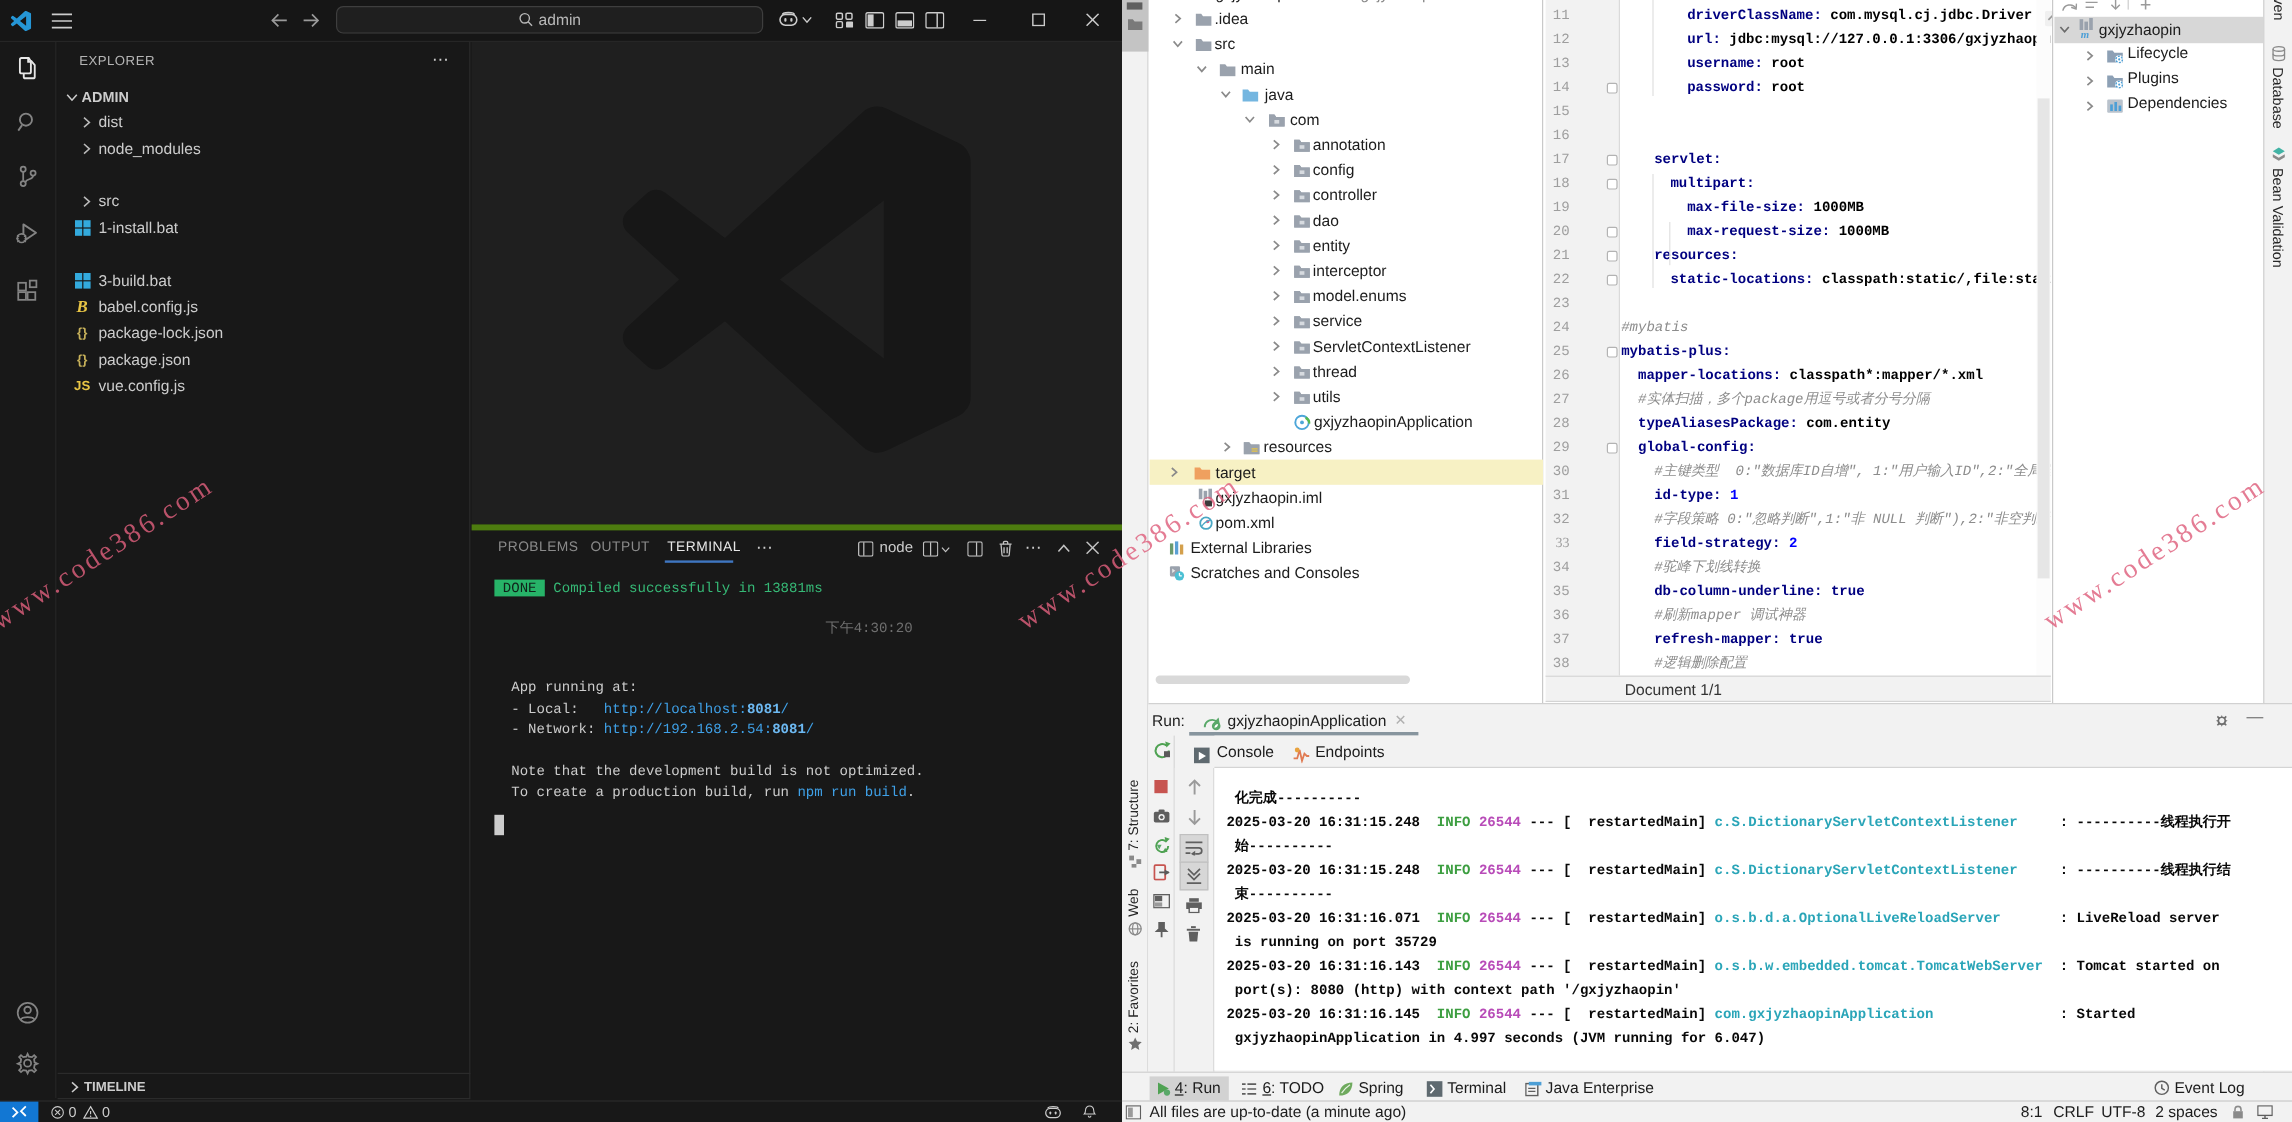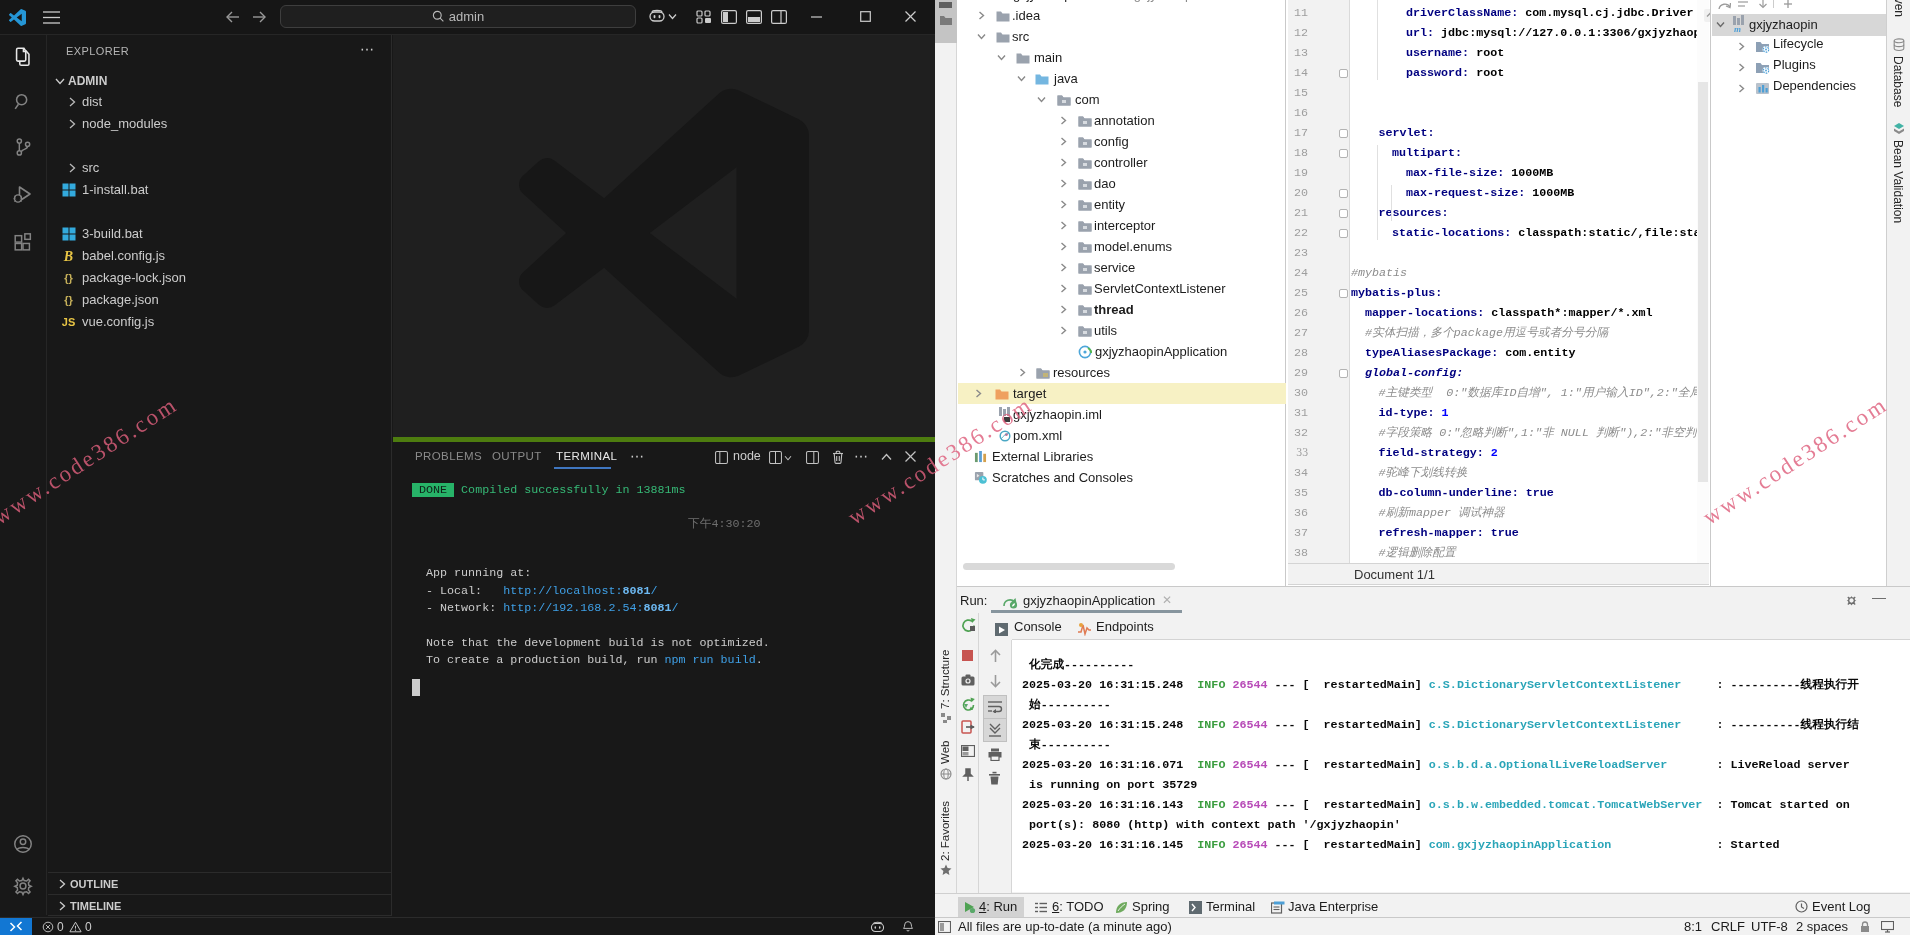--- a/index.html
+++ b/index.html
@@ -238,26 +238,20 @@
       </div>
     <div class="trow" style="top:254px;">
         <span class="ticon" style="color:#c7b15a;font-size:11px;">{}</span>
         <span style="position:absolute;left:34px;">package.json</span>
       </div>
     <div class="trow" style="top:276px;">
         <span class="ticon" style="color:#e8c545;font-size:11px;">JS</span>
         <span style="position:absolute;left:34px;">vue.config.js</span>
       </div>
 
-    <div class="abs" style="left:0;top:837px;width:344px;height:22px;border-top:1px solid #2b2b2b;">
-        <svg class="chev" style="left:6px;" viewBox="0 0 16 16">
-          <polyline points="6,4 10.5,8 6,12" fill="none" stroke="#cccccc" stroke-width="1.3"></polyline>
-        </svg>
-        <span style="position:absolute;left:22px;top:0;line-height:22px;font-size:11px;font-weight:bold;color:#cccccc;">OUTLINE</span>
-      </div>
     <div class="abs" style="left:0;top:859px;width:344px;height:22px;border-top:1px solid #2b2b2b;border-bottom:1px solid #2b2b2b;">
         <svg class="chev" style="left:6px;" viewBox="0 0 16 16">
           <polyline points="6,4 10.5,8 6,12" fill="none" stroke="#cccccc" stroke-width="1.3"></polyline>
         </svg>
         <span style="position:absolute;left:22px;top:0;line-height:22px;font-size:11px;font-weight:bold;color:#cccccc;">TIMELINE</span>
       </div>
   </div>
   <div id="vsc-editor">
     <svg class="abs" style="left:126px;top:53px;" width="290" height="290" viewBox="0 0 24 24">
         <path fill="#171717" d="M23.15 2.587L18.21.21a1.494 1.494 0 0 0-1.705.29l-9.46 8.63-4.12-3.128a.999.999 0 0 0-1.276.057L.327 7.261A1 1 0 0 0 .326 8.74L3.899 12 .326 15.26a1 1 0 0 0 .001 1.479L1.65 17.94a.999.999 0 0 0 1.276.057l4.12-3.128 9.46 8.63a1.492 1.492 0 0 0 1.704.29l4.942-2.377A1.5 1.5 0 0 0 24 20.06V3.939a1.5 1.5 0 0 0-.85-1.352zm-5.146 14.861L10.826 12l7.178-5.448v10.896z"></path>
@@ -522,21 +516,21 @@
 <svg class="ichev" style="left:123px;top:303.5px;position:absolute;" width="11" height="11" viewBox="0 0 11 11">
         <polyline points="3.5,2 7.5,5.5 3.5,9" fill="none" stroke="#8a8a8a" stroke-width="1.4"></polyline>
       </svg>
 <svg style="position:absolute;left:143px;top:303.5px;" width="14" height="12" viewBox="0 0 14 12">
         <path d="M0.5 1.5 h4.5 l1.5 2 H13.5 v8 H0.5 Z" fill="#9aa2ad"></path>
       </svg>
 <svg style="position:absolute;left:143px;top:303.5px;" width="14" height="12" viewBox="0 0 14 12">
         <path d="M0.5 1.5 h4.5 l1.5 2 H13.5 v8 H0.5 Z" fill="#9aa2ad"></path>
         <rect x="5" y="6" width="4" height="3" fill="#d7dbe0"></rect>
       </svg>
-<div class="irow" style="left:159px;top:298.5px;font-weight:bold;">thread</div>
+<div class="irow" style="left:159px;top:298.5px;">thread</div>
 <svg class="ichev" style="left:123px;top:324.5px;position:absolute;" width="11" height="11" viewBox="0 0 11 11">
         <polyline points="3.5,2 7.5,5.5 3.5,9" fill="none" stroke="#8a8a8a" stroke-width="1.4"></polyline>
       </svg>
 <svg style="position:absolute;left:143px;top:324.5px;" width="14" height="12" viewBox="0 0 14 12">
         <path d="M0.5 1.5 h4.5 l1.5 2 H13.5 v8 H0.5 Z" fill="#9aa2ad"></path>
       </svg>
 <svg style="position:absolute;left:143px;top:324.5px;" width="14" height="12" viewBox="0 0 14 12">
         <path d="M0.5 1.5 h4.5 l1.5 2 H13.5 v8 H0.5 Z" fill="#9aa2ad"></path>
         <rect x="5" y="6" width="4" height="3" fill="#d7dbe0"></rect>
       </svg>
@@ -655,21 +649,21 @@
 <div class="codeline" style="left:41px;top:143px;"><span class="k">multipart:</span></div>
 <div class="codeline" style="left:55px;top:163px;"><span class="k">max-file-size:</span><span class="v"> 1000MB</span></div>
 <div class="codeline" style="left:55px;top:183px;"><span class="k">max-request-size:</span><span class="v"> 1000MB</span></div>
 <div class="codeline" style="left:27.5px;top:203px;"><span class="k">resources:</span></div>
 <div class="codeline" style="left:41px;top:223px;"><span class="k">static-locations:</span><span class="v"> classpath:static/,file:static</span></div>
 <div class="codeline" style="left:0px;top:263px;"><span class="cm">#mybatis</span></div>
 <div class="codeline" style="left:0px;top:283px;"><span class="k">mybatis-plus:</span></div>
 <div class="codeline" style="left:14px;top:303px;"><span class="k">mapper-locations:</span><span class="v"> classpath*:mapper/*.xml</span></div>
 <div class="codeline" style="left:14px;top:323px;"><span class="cm">#实体扫描，多个package用逗号或者分号分隔</span></div>
 <div class="codeline" style="left:14px;top:343px;"><span class="k">typeAliasesPackage:</span><span class="v"> com.entity</span></div>
-<div class="codeline" style="left:14px;top:363px;font-style:italic;"><span class="k">global-config:</span></div>
+<div class="codeline" style="left:14px;top:363px;"><span class="k">global-config:</span></div>
 <div class="codeline" style="left:27.5px;top:383px;"><span class="cm">#主键类型  0:"数据库ID自增", 1:"用户输入ID",2:"全局唯一ID"</span></div>
 <div class="codeline" style="left:27.5px;top:403px;"><span class="k">id-type:</span><span class="n"> 1</span></div>
 <div class="codeline" style="left:27.5px;top:423px;"><span class="cm">#字段策略 0:"忽略判断",1:"非 NULL 判断"),2:"非空判断"</span></div>
 <div class="codeline" style="left:27.5px;top:443px;"><span class="k">field-strategy:</span><span class="n"> 2</span></div>
 <div class="codeline" style="left:27.5px;top:463px;"><span class="cm">#驼峰下划线转换</span></div>
 <div class="codeline" style="left:27.5px;top:483px;"><span class="k">db-column-underline:</span><span class="k"> true</span></div>
 <div class="codeline" style="left:27.5px;top:503px;"><span class="cm">#刷新mapper 调试神器</span></div>
 <div class="codeline" style="left:27.5px;top:523px;"><span class="k">refresh-mapper:</span><span class="k"> true</span></div>
 <div class="codeline" style="left:27.5px;top:543px;"><span class="cm">#逻辑删除配置</span></div>
 <div style="position:absolute;left:26px;top:0px;width:1px;height:80px;background:#e0e0e0;"></div>
@@ -893,20 +887,21 @@
 <div class="conline" style="left:10px;top:15px;"> 化完成----------</div>
 <div class="conline" style="left:10px;top:35px;">2025-03-20 16:31:15.248  <span class="ig">INFO</span> <span class="im">26544</span> --- [  restartedMain] <span class="ic">c.S.DictionaryServletContextListener</span>     : ----------线程执行开</div>
 <div class="conline" style="left:10px;top:55px;"> 始----------</div>
 <div class="conline" style="left:10px;top:75px;">2025-03-20 16:31:15.248  <span class="ig">INFO</span> <span class="im">26544</span> --- [  restartedMain] <span class="ic">c.S.DictionaryServletContextListener</span>     : ----------线程执行结</div>
 <div class="conline" style="left:10px;top:95px;"> 束----------</div>
 <div class="conline" style="left:10px;top:115px;">2025-03-20 16:31:16.071  <span class="ig">INFO</span> <span class="im">26544</span> --- [  restartedMain] <span class="ic">o.s.b.d.a.OptionalLiveReloadServer</span>       : LiveReload server</div>
 <div class="conline" style="left:10px;top:135px;"> is running on port 35729</div>
 <div class="conline" style="left:10px;top:155px;">2025-03-20 16:31:16.143  <span class="ig">INFO</span> <span class="im">26544</span> --- [  restartedMain] <span class="ic">o.s.b.w.embedded.tomcat.TomcatWebServer</span>  : Tomcat started on</div>
 <div class="conline" style="left:10px;top:175px;"> port(s): 8080 (http) with context path '/gxjyzhaopin'</div>
 <div class="conline" style="left:10px;top:195px;">2025-03-20 16:31:16.145  <span class="ig">INFO</span> <span class="im">26544</span> --- [  restartedMain] <span class="ic">com.gxjyzhaopinApplication</span>               : Started</div>
+<div class="conline" style="left:10px;top:215px;"> gxjyzhaopinApplication in 4.997 seconds (JVM running for 6.047)</div>
 </div>
 </div>
 
   <div id="ibottom" class="abs" style="left:0;top:893px;width:975px;height:24px;background:#f2f2f2;border-top:1px solid #cfcfcf;">
 <div style="position:absolute;left:23px;top:3px;width:66px;height:21px;background:#d2d2d2;"></div>
 <svg style="position:absolute;left:28px;top:7px;" width="13" height="13" viewBox="0 0 13 13">
         <polygon points="2,1 11,6 2,11" fill="#4fa253"></polygon>
         <circle cx="9.5" cy="9.5" r="2.6" fill="#59a869"></circle>
       </svg>
 <div style="position:absolute;left:44px;top:5px;font-size:13px;color:#1c1c1c;"><u>4</u>: Run</div>

